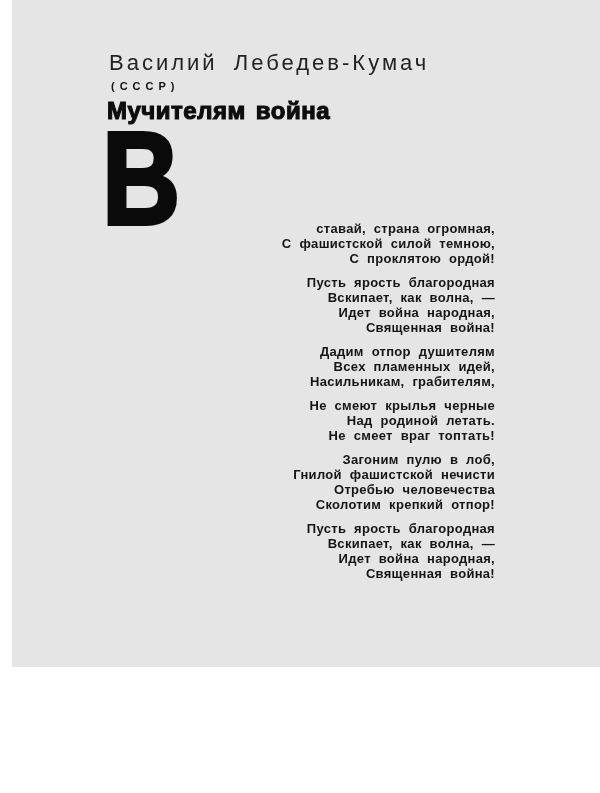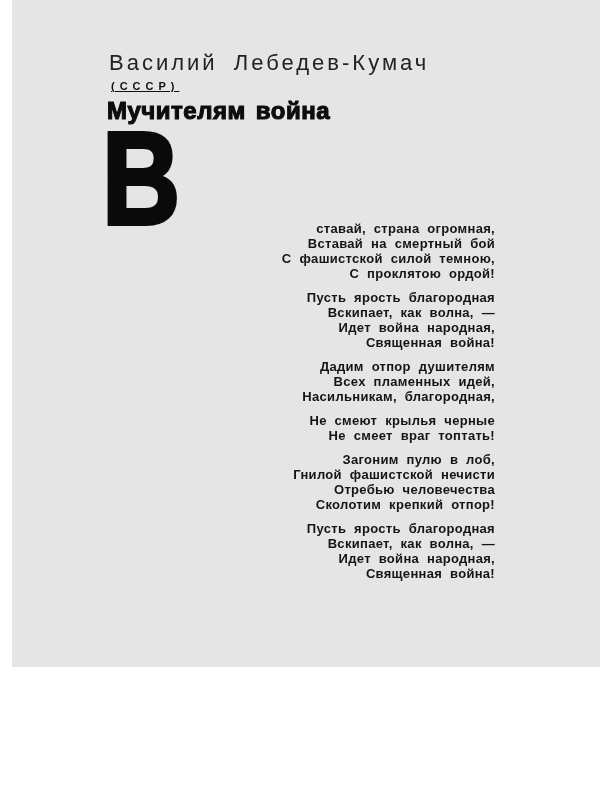--- a/index.html
+++ b/index.html
@@ -30,21 +30,20 @@
   }
   .country {
     position: absolute;
     left: 99px;
     top: 80px;
     font-size: 11px;
     font-weight: 700;
     letter-spacing: 5px;
     color: #111;
     white-space: nowrap;
-    text-decoration: underline;
   }
   .title {
     position: absolute;
     left: 95px;
     top: 97px;
     font-size: 24px;
     font-weight: 900;
     letter-spacing: 0.5px;
     word-spacing: 3px;
     color: #0d0d0d;
@@ -91,37 +90,37 @@
 <body>
 
 <div id="page">
   <div class="author">Василий Лебедев-Кумач</div>
   <div class="country">(СССР)</div>
   <div class="title">Мучителям война</div>
   <div class="dropcap">В</div>
   <div class="poem">
       <div class="stanza">
         <div class="poem-line first-line">ставай, страна огромная,</div>
-        <div class="poem-line">Вставай на смертный бой</div>
         <div class="poem-line">С фашистской силой темною,</div>
         <div class="poem-line">С проклятою ордой!</div>
       </div>
       <div class="stanza">
         <div class="poem-line">Пусть ярость благородная</div>
         <div class="poem-line">Вскипает, как волна, —</div>
         <div class="poem-line">Идет война народная,</div>
         <div class="poem-line">Священная война!</div>
       </div>
       <div class="stanza">
         <div class="poem-line">Дадим отпор душителям</div>
         <div class="poem-line">Всех пламенных идей,</div>
-        <div class="poem-line">Насильникам, благородная,</div>
+        <div class="poem-line">Насильникам, грабителям,</div>
       </div>
       <div class="stanza">
         <div class="poem-line">Не смеют крылья черные</div>
+        <div class="poem-line">Над родиной летать.</div>
         <div class="poem-line">Не смеет враг топтать!</div>
       </div>
       <div class="stanza">
         <div class="poem-line">Загоним пулю в лоб,</div>
         <div class="poem-line">Гнилой фашистской нечисти</div>
         <div class="poem-line">Отребью человечества</div>
         <div class="poem-line">Сколотим крепкий отпор!</div>
       </div>
       <div class="stanza">
         <div class="poem-line">Пусть ярость благородная</div>

